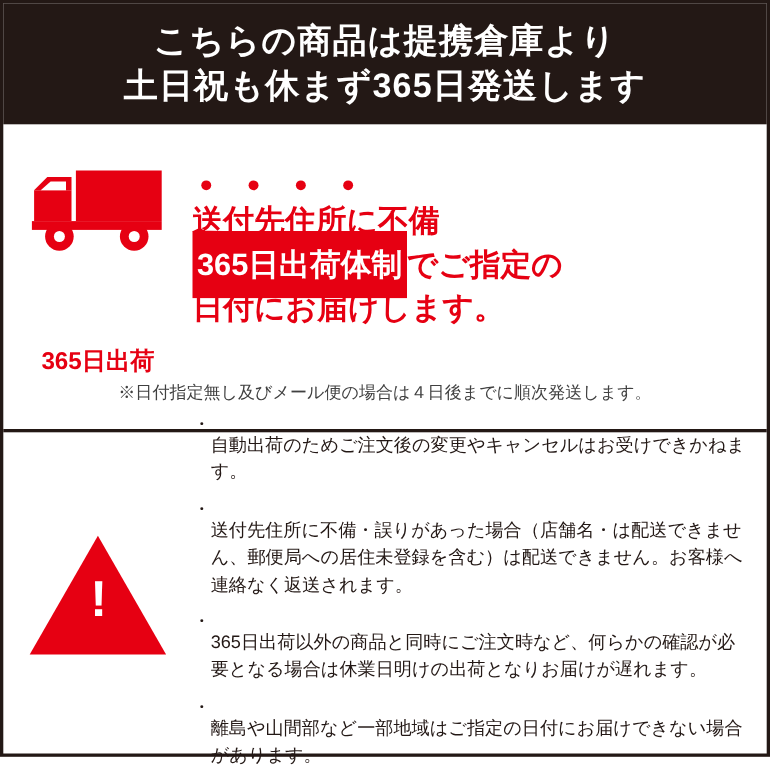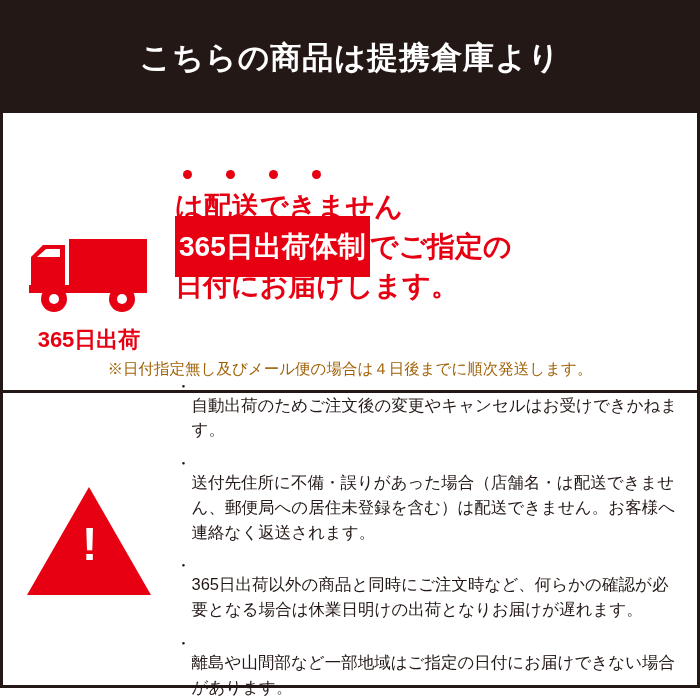--- a/index.html
+++ b/index.html
@@ -55,21 +55,21 @@
   .middle-body {
     display: flex;
     flex: 1 1 auto;
     min-height: 0;
   }
   .truck-col {
     flex: 0 0 172px;
     display: flex;
     flex-direction: column;
     align-items: center;
-    justify-content: flex-end;
+    justify-content: space-between;
     padding-top: 26px;
     box-sizing: border-box;
   }
   .truck-icon {
     width: 132px;
     height: 86px;
     position: relative;
   }
   .truck-label {
     color: #e60012;
@@ -106,23 +106,23 @@
     white-space: nowrap;
   }
   .msg-line .hl {
     background: #e60012;
     color: #ffffff;
     padding: 15px 4px;
   }
   .note {
     flex: 0 0 auto;
     font-size: 15.5px;
-    color: #a16207;
+    color: #404040;
     text-align: center;
-    padding: 4px 0 10px 0;
+    padding: 4px 0 22px 0;
     letter-spacing: 0px;
     white-space: nowrap;
   }
 
   
   .caution {
     flex: 1 1 auto;
     display: flex;
     box-sizing: border-box;
     padding: 14px 0 10px 0;
@@ -184,20 +184,21 @@
     margin-top: 19px;
   }
 </style>
 </head>
 <body>
 
 <div class="banner">
 
   <div class="header">
     <div class="header-line">こちらの商品は提携倉庫より</div>
+    <div class="header-line">土日祝も休まず365日発送します</div>
   </div>
 
   <div class="middle">
     <div class="middle-body">
 
       <div class="truck-col">
         <div class="truck-icon">
           <svg viewBox="0 0 132 86" width="132" height="86" aria-hidden="true">
 
             <rect x="46" y="8" width="78" height="46" fill="#e60012"></rect>
@@ -218,21 +219,21 @@
         <div class="truck-label">365日出荷</div>
       </div>
 
       <div class="msg-col">
         <div class="dots">
           <span class="dot"></span>
           <span class="dot"></span>
           <span class="dot"></span>
           <span class="dot"></span>
         </div>
-        <div class="msg-line">は配送できません</div>
+        <div class="msg-line">送付先住所に不備</div>
         <div class="msg-line"><span class="hl">365日出荷体制</span><span>でご指定の</span></div>
         <div class="msg-line">日付にお届けします。</div>
       </div>
 
     </div>
     <div class="note">※日付指定無し及びメール便の場合は４日後までに順次発送します。</div>
   </div>
 
   <div class="caution">
     <div class="caution-left">

